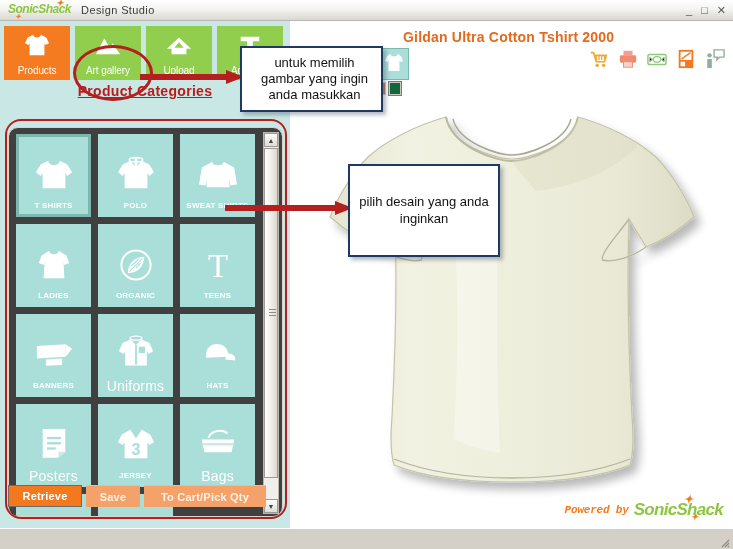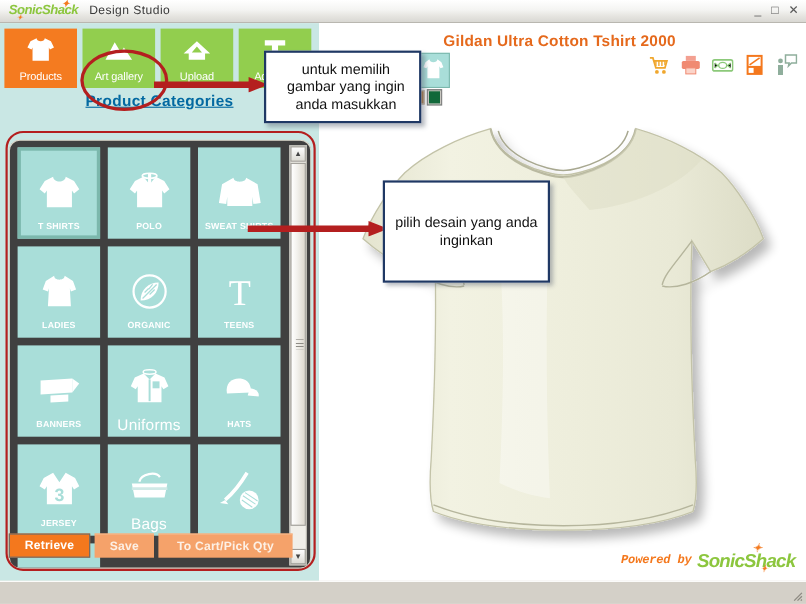--- a/index.html
+++ b/index.html
@@ -76,21 +76,21 @@
     position: absolute; bottom: 4px; left: 0; right: 0;
     text-align: center;
     font-size: 10px; color: #ffffff;
     letter-spacing: -0.1px;
   }
   .tool-ico { width: 30px; height: 26px; }
 
   .panel-title {
     position: absolute; left: 0; top: 62px; width: 290px;
     text-align: center;
-    font-size: 14px; font-weight: bold; color: #0369a1;
+    font-size: 14px; font-weight: bold; color: #b91c1c;
     text-decoration: underline;
     letter-spacing: 0.3px;
   }
 
   .cat-shell {
     position: absolute; left: 8px; top: 106px;
     width: 275px; height: 390px;
     background: #404040;
     border: 1px solid #d9d5c8;
     border-radius: 10px;
@@ -431,20 +431,32 @@
           <div class="cat-cell">
             <span class="cat-ico">
               <svg viewBox="0 0 46 40" width="44" height="36">
                 <path fill="#ffffff" d="M10 23 C8 12 16 7 24 8 C32 9 35 16 34 22 Z"></path>
                 <path fill="#ffffff" d="M33 18 C40 18 43 22 42 26 L31 25 Z"></path>
               </svg>
             </span>
             <span class="cat-label">HATS</span>
           </div>
 
+          <div class="cat-cell tall-row">
+            <span class="cat-ico">
+              <svg viewBox="0 0 46 40" width="40" height="36">
+                <path fill="#ffffff" d="M10 4 H36 V30 L28 37 H10 Z"></path>
+                <path fill="#cfe9e6" d="M28 37 L28 30 L36 30 Z"></path>
+                <rect x="15" y="13" width="16" height="2.6" fill="#a9ded9"></rect>
+                <rect x="15" y="19" width="16" height="2.6" fill="#a9ded9"></rect>
+                <rect x="15" y="25" width="10" height="2.6" fill="#a9ded9"></rect>
+              </svg>
+            </span>
+            <span class="cat-label big">Posters</span>
+          </div>
 
           <div class="cat-cell">
             <span class="cat-ico">
               <svg viewBox="0 0 46 40" width="44" height="38">
                 <path fill="#ffffff" d="M17 4 L8 9 L4 17 L9 20 L11 17 L11 34 L35 34 L35 17 L37 20 L42 17 L38 9 L29 4 L23 13 Z"></path>
                 <text x="23" y="31" font-family="'Liberation Sans', sans-serif" font-size="17" font-weight="bold" fill="#a9ded9" text-anchor="middle">3</text>
               </svg>
             </span>
             <span class="cat-label">JERSEY</span>
           </div>

